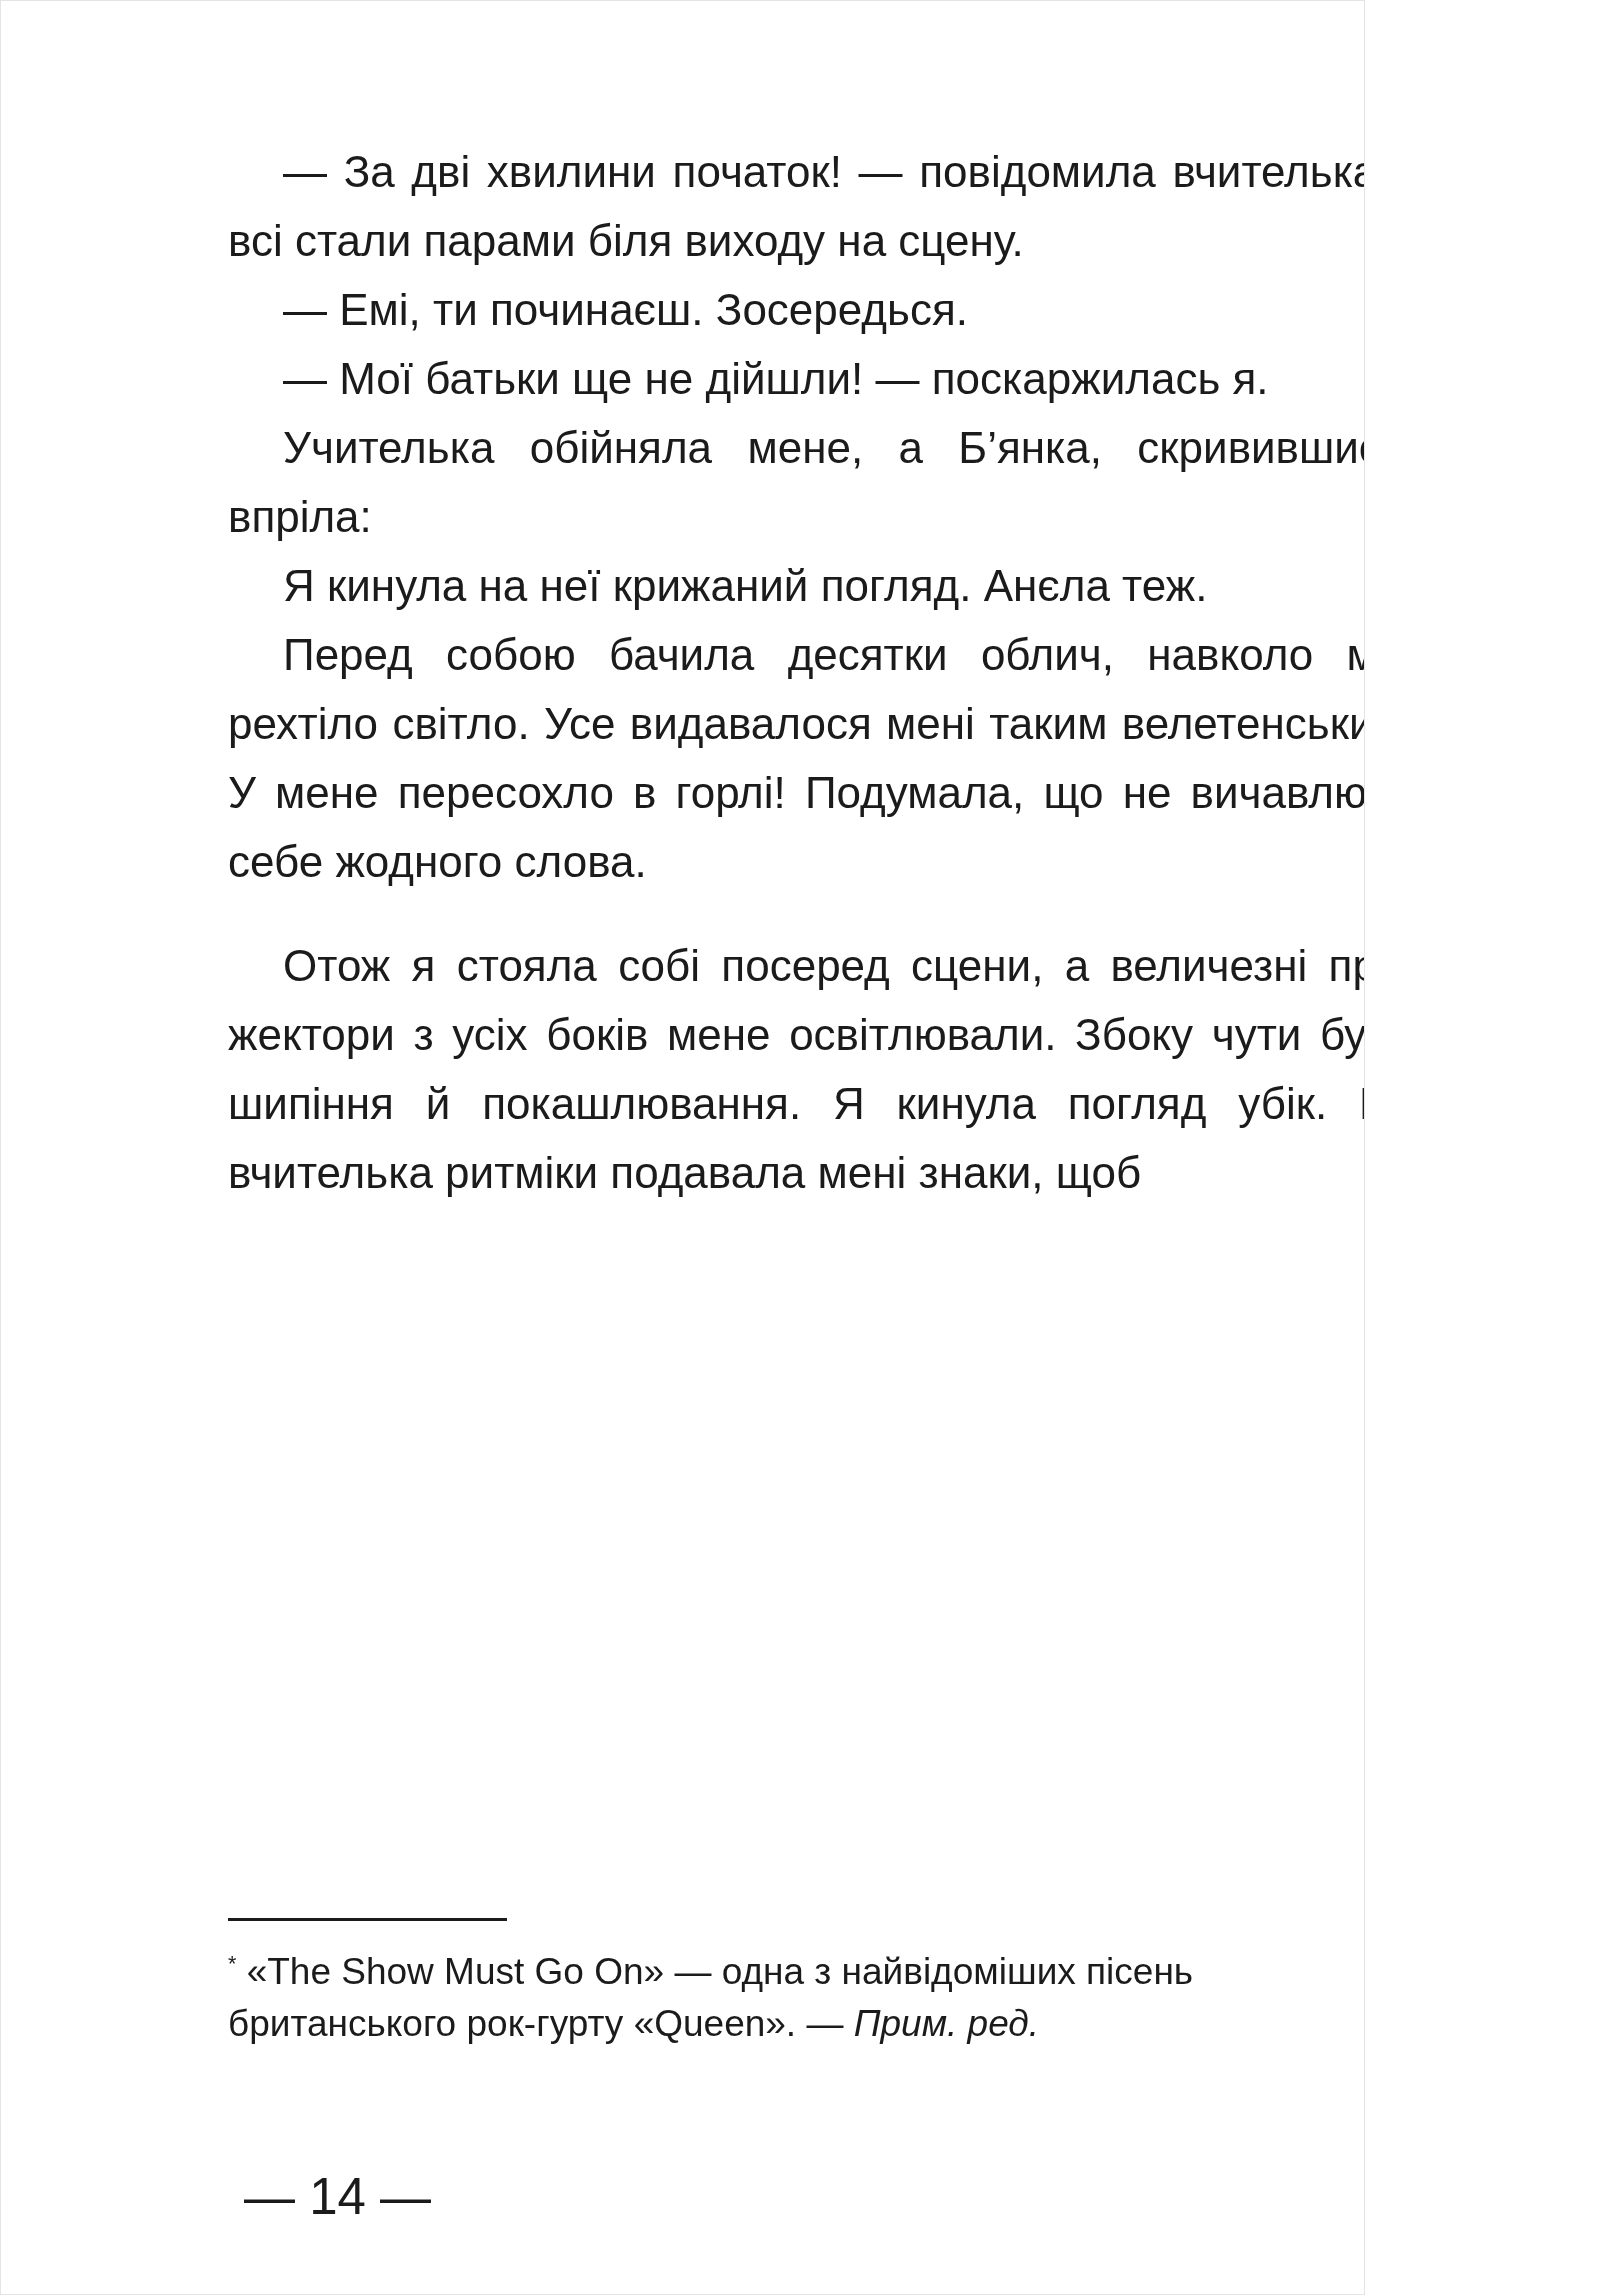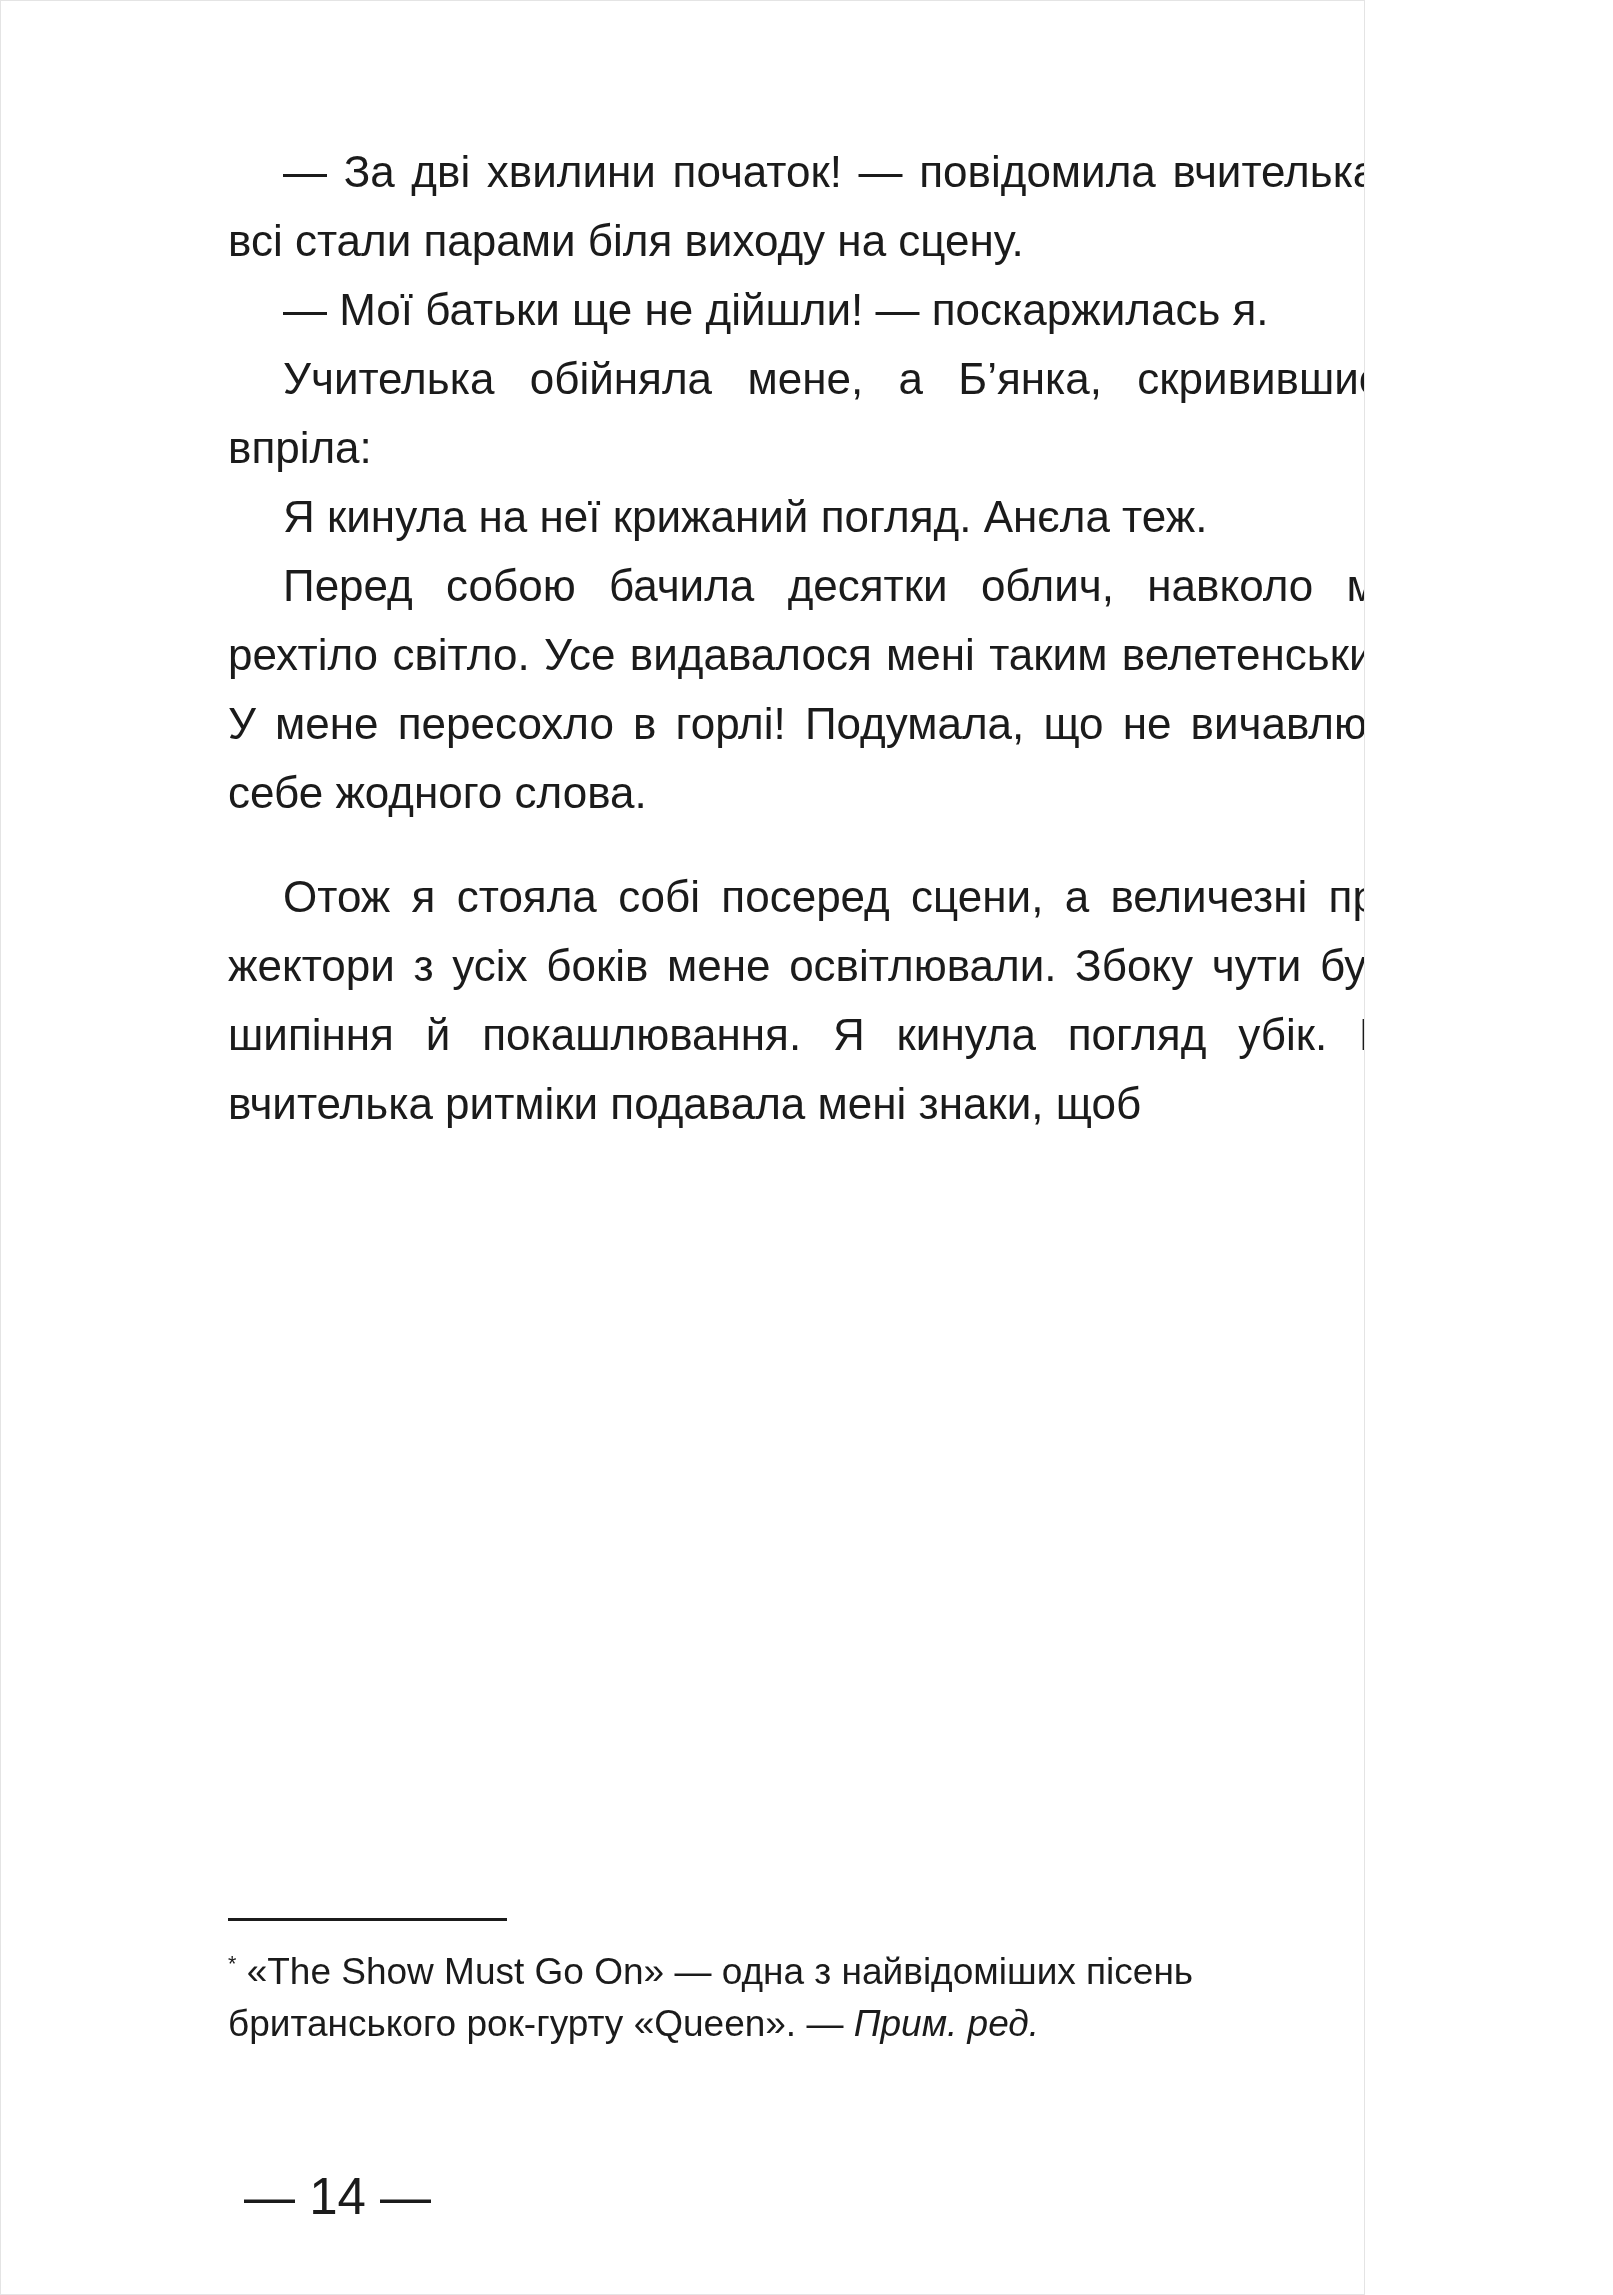--- a/index.html
+++ b/index.html
@@ -68,20 +68,21 @@
     font-size: 51px;
   }
 </style>
 </head>
 <body>
 
 <div class="page">
 
   <div class="text-block" id="body-text">
       <p><span>— За дві хвилини початок! — повідомила вчи­телька, і всі стали парами біля виходу на сцену.</span></p>
+      <p><span>— Емі, ти починаєш. Зосередься.</span></p>
       <p><span>— Мої батьки ще не дійшли! — поскаржилась я.</span></p>
       <p><span>Учителька обійняла мене, а Б’янка, скривившись, впріла:</span></p>
       <p><span>Я кинула на неї крижаний погляд. Анєла теж.</span></p>
       <p><span>Перед собою бачила десятки облич, навколо ме­рехтіло світло. Усе видавалося мені таким велетен­ським. У мене пересохло в горлі! Подумала, що не вичавлю зі себе жодного слова.</span></p>
       <p class="spaced"><span>Отож я стояла собі посеред сцени, а величезні про­жектори з усіх боків мене освітлювали. Збоку чути було шипіння й покашлювання. Я кинула погляд убік. Це вчителька ритміки подавала мені знаки, щоб</span></p>
     </div>
 
   <div class="footnote-block">
     <div class="footnote-rule"></div>
     <div class="footnote-text" id="footnote-text"><sup>*</sup><span> «The Show Must Go On» — одна з найвідоміших пісень британського рок-гурту «Queen». — </span><span class="italic">Прим. ред.</span></div>

